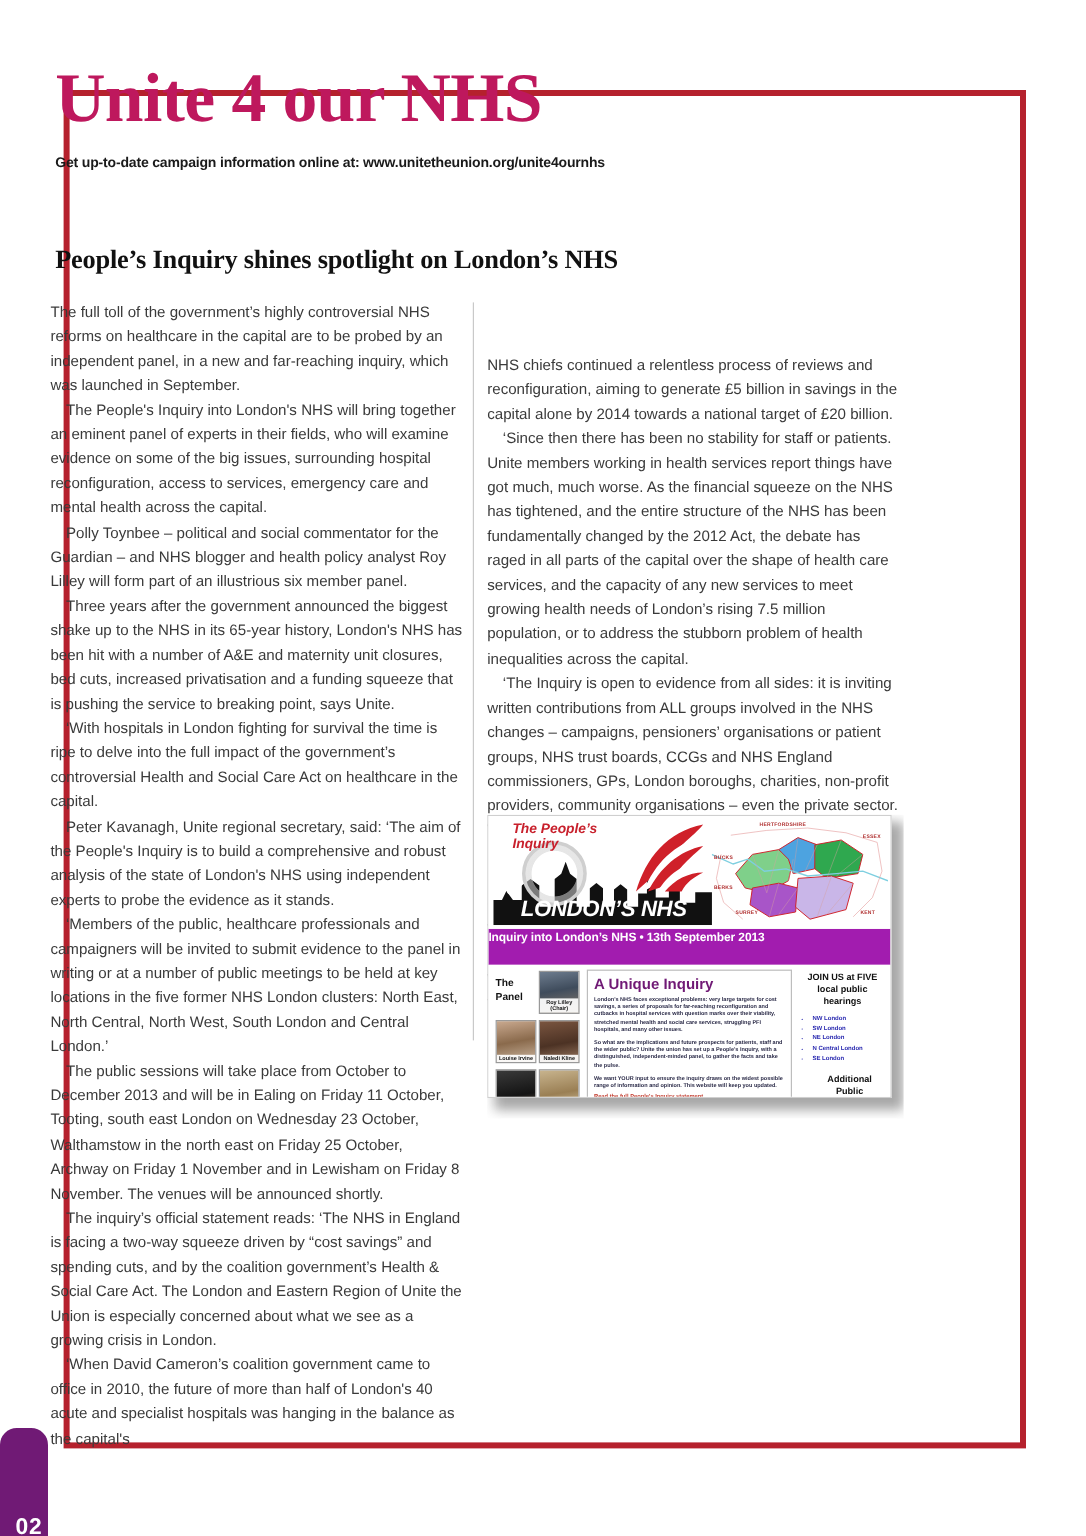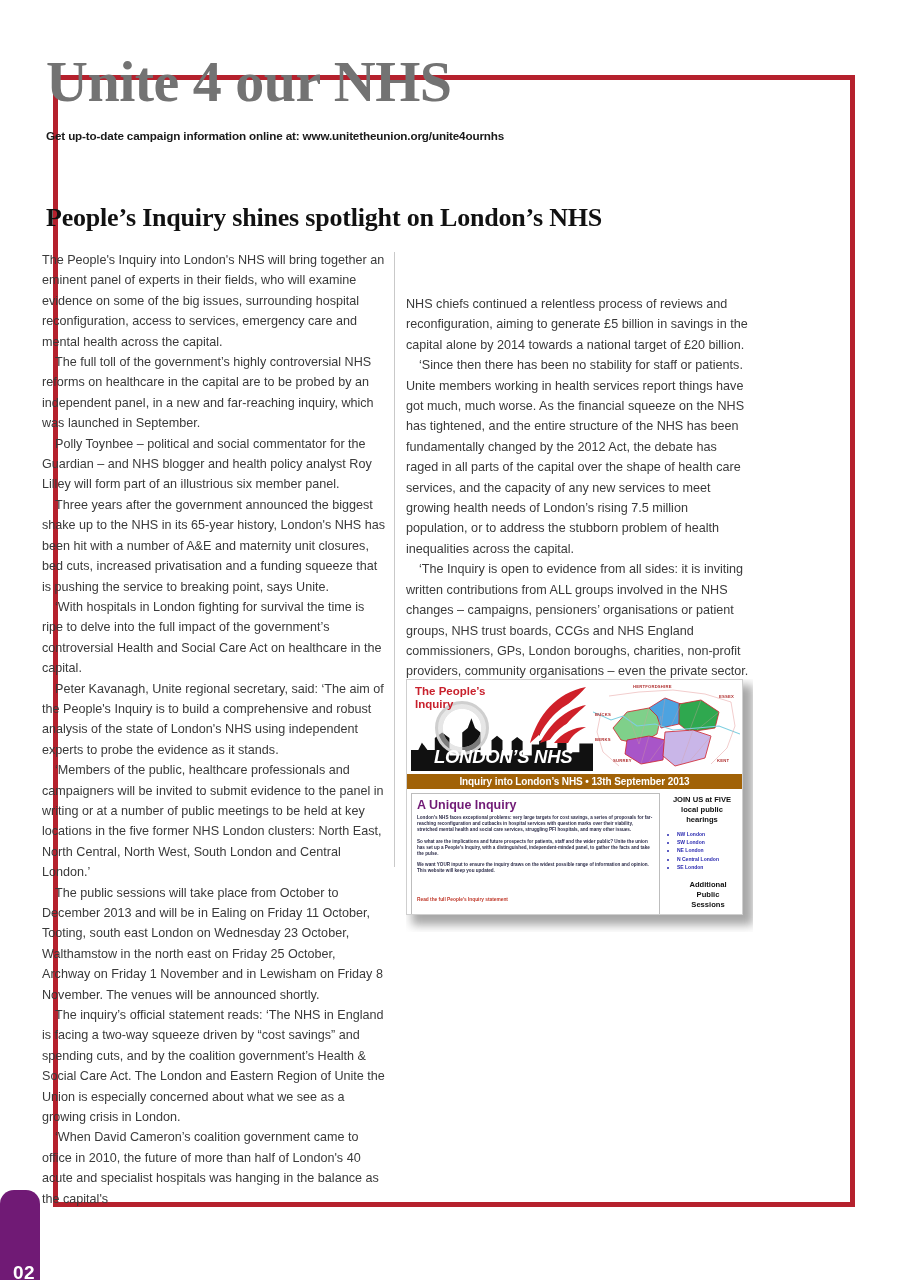--- a/index.html
+++ b/index.html
@@ -52,42 +52,42 @@
   #masthead {
     position: absolute;
     left: 46px;
     top: 53px;
     width: 700px;
   }
   #masthead-title {
     font-family: "Liberation Serif", serif;
     font-size: 58px;
     font-weight: bold;
-    color: #737373;
+    color: #be185d;
     letter-spacing: -0.5px;
     line-height: 1.0;
     margin: 0;
   }
   #masthead-sub {
     margin-top: 18px;
     font-family: "Liberation Sans", sans-serif;
     font-size: 11.7px;
     font-weight: bold;
     color: #1a1a1a;
     letter-spacing: -0.15px;
   }
 
   
   #headline {
     position: absolute;
     left: 46px;
     top: 203px;
     width: 720px;
     font-family: "Liberation Serif", serif;
-    font-size: 26px;
+    font-size: 22px;
     font-weight: bold;
     color: #111111;
     letter-spacing: -0.2px;
   }
 
   
   #columns {
     position: absolute;
     left: 42px;
     top: 250px;
@@ -191,23 +191,24 @@
     z-index: 3;
   }
   #hero-flag {
     position: absolute;
     right: 4px; top: 2px;
     width: 62px; height: 62px;
     z-index: 4;
   }
   #hero-title-a {
     position: absolute;
-    left: 4px; top: 2px;
+    left: 16px; top: 2px;
     font-size: 11.5px;
     font-weight: bold;
+    font-style: italic;
     color: #c8202c;
     line-height: 13px;
     z-index: 5;
   }
   #hero-for {
     position: absolute;
     left: 7px; bottom: 23px;
     font-size: 14px;
     font-style: italic;
     color: #ffffff;
@@ -231,26 +232,26 @@
   }
   .maplbl {
     position: absolute;
     font-size: 4.2px;
     font-weight: bold;
     color: #b03030;
     letter-spacing: 0.2px;
   }
 
   #poster-strap {
-    height: 15px;
-    background: #a16207;
+    height: 30px;
+    background: #a21caf;
     color: #ffffff;
     font-size: 10px;
     font-weight: bold;
-    text-align: center;
+    text-align: left;
     line-height: 15px;
     letter-spacing: -0.1px;
   }
 
   #poster-body {
     position: relative;
     height: 126px;
     background: #ffffff;
     padding: 4px 4px 0 4px;
     box-sizing: border-box;
@@ -382,22 +383,22 @@
   <div id="masthead-title">Unite 4 our NHS</div>
   <div id="masthead-sub">Get up-to-date campaign information online at: www.unitetheunion.org/unite4ournhs</div>
 </div>
 
 <div id="headline">People’s Inquiry shines spotlight on London’s NHS</div>
 
 <div id="columns">
   <div id="col-divider"></div>
 
   <div class="col" id="col-left">
+    <p>The full toll of the government’s highly controversial NHS reforms on healthcare in the capital are to be probed by an independent panel, in a new and far-reaching inquiry, which was launched in September.</p>
     <p>The People's Inquiry into London's NHS will bring together an eminent panel of experts in their fields, who will examine evidence on some of the big issues, surrounding hospital reconfiguration, access to services, emergency care and mental health across the capital.</p>
-    <p>The full toll of the government’s highly controversial NHS reforms on healthcare in the capital are to be probed by an independent panel, in a new and far-reaching inquiry, which was launched in September.</p>
     <p>Polly Toynbee – political and social commentator for the Guardian – and NHS blogger and health policy analyst Roy Lilley will form part of an illustrious six member panel.</p>
     <p>Three years after the government announced the biggest shake up to the NHS in its 65-year history, London's NHS has been hit with a number of A&amp;E and maternity unit closures, bed cuts, increased privatisation and a funding squeeze that is pushing the service to breaking point, says Unite.</p>
     <p>‘With hospitals in London fighting for survival the time is ripe to delve into the full impact of the government’s controversial Health and Social Care Act on healthcare in the capital.</p>
     <p>Peter Kavanagh, Unite regional secretary, said: ‘The aim of the People's Inquiry is to build a comprehensive and robust analysis of the state of London's NHS using independent experts to probe the evidence as it stands.</p>
     <p>‘Members of the public, healthcare professionals and campaigners will be invited to submit evidence to the panel in writing or at a number of public meetings to be held at key locations in the five former NHS London clusters: North East, North Central, North West, South London and Central London.’</p>
     <p>The public sessions will take place from October to December 2013 and will be in Ealing on Friday 11 October, Tooting, south east London on Wednesday 23 October, Walthamstow in the north east on Friday 25 October, Archway on Friday 1 November and in Lewisham on Friday 8 November. The venues will be announced shortly.</p>
     <p>The inquiry’s official statement reads: ‘The NHS in England is facing a two-way squeeze driven by “cost savings” and spending cuts, and by the coalition government’s Health &amp; Social Care Act. The London and Eastern Region of Unite the Union is especially concerned about what we see as a growing crisis in London.</p>
     <p>‘When David Cameron’s coalition government came to office in 2010, the future of more than half of London's 40 acute and specialist hospitals was hanging in the balance as the capital's</p>
   </div>
 
@@ -460,20 +461,38 @@
         <span class="maplbl" style="left:2px; top:55px;">BERKS</span>
         <span class="maplbl" style="left:20px; top:76px;">SURREY</span>
         <span class="maplbl" style="left:124px; top:76px;">KENT</span>
       </div>
     </div>
 
     <div id="poster-strap">Inquiry into London’s NHS • 13th September 2013</div>
 
     <div id="poster-body">
 
+      <div id="panel-col">
+        <div id="panel-title">
+          <span>The</span><br>
+          <span>Panel</span>
+        </div>
+        <div class="face f1">
+          <span class="cap">Roy Lilley
+(Chair)</span>
+        </div>
+        <div class="face f2">
+          <span class="cap">Louise Irvine</span>
+        </div>
+        <div class="face f3">
+          <span class="cap">Naledi Kline</span>
+        </div>
+        <div class="face f4"></div>
+        <div class="face f5"></div>
+      </div>
 
       <div id="unique-col">
         <div id="unique-title">A Unique Inquiry</div>
         <p class="unique-p">London's NHS faces exceptional problems: very large targets for cost savings, a series of proposals for far-reaching reconfiguration and cutbacks in hospital services with question marks over their viability, stretched mental health and social care services, struggling PFI hospitals, and many other issues.</p>
         <p class="unique-p">So what are the implications and future prospects for patients, staff and the wider public? Unite the union has set up a People's Inquiry, with a distinguished, independent-minded panel, to gather the facts and take the pulse.</p>
         <p class="unique-p">We want YOUR input to ensure the inquiry draws on the widest possible range of information and opinion. This website will keep you updated.</p>
         <div id="unique-link">Read the full People's Inquiry statement</div>
       </div>
 
       <div id="join-col">

